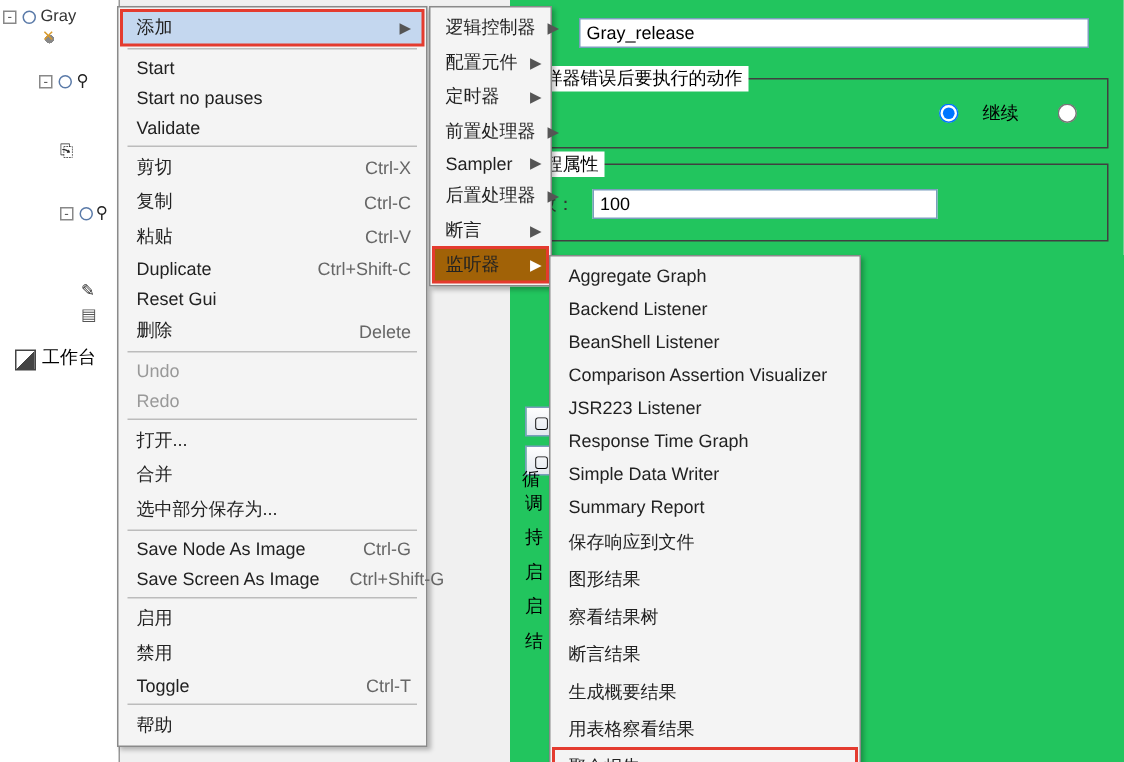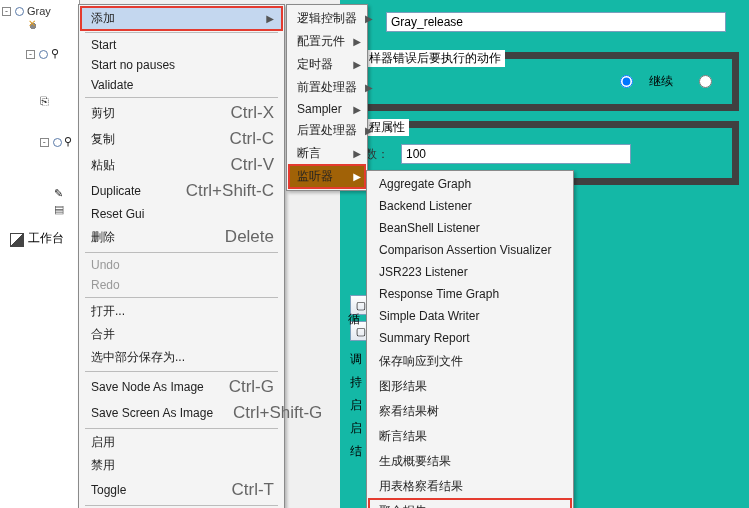--- a/index.html
+++ b/index.html
@@ -74,39 +74,39 @@
     width: 14px; height: 14px;
     border: 1px solid #444;
     background: linear-gradient(135deg, #fff 49%, #444 50%);
   }
 
   
   .content {
     position: absolute;
     left: 340px; top: 0;
     right: 0; bottom: 0;
-    background: #14b8a6;
+    background: #22c55e;
     padding: 6px 10px;
   }
   .field-row {
     display: flex;
     align-items: center;
     gap: 6px;
     margin: 6px 0;
     font-size: 12px;
   }
   .field-row label { color: #333; min-width: 30px; }
   .field-row input[type=text] {
     border: 1px solid #7a9ebd;
     padding: 2px 4px;
     font-size: 12px;
     height: 20px;
   }
   .section-box {
-    border: 7px solid #404040;
+    border: 1px solid #404040;
     margin-top: -8px;
     padding: 8px 8px 4px 8px;
     position: relative;
   }
   .section-caption {
     position: absolute;
     top: -9px; left: 8px;
     background: #fff;
     padding: 0 4px;
     font-size: 12px;
@@ -144,21 +144,21 @@
   }
   .menu-item:hover, .menu-item.hover {
     background: #c4d7ef;
   }
   .menu-item.disabled { color: #999; }
   .menu-sep {
     height: 1px;
     background: #bcbcbc;
     margin: 2px 4px;
   }
-  .shortcut { color: #666; font-size: 17px; margin-left: 20px; }
+  .shortcut { color: #666; font-size: 12px; margin-left: 20px; }
   .arrow { font-size: 10px; color: #555; margin-left: 8px; }
 
   .menu1 .highlighted {
     outline: 2px solid #e43b2f;
     outline-offset: -1px;
   }
 
   
   .menu2 { left: 286px; top: 4px; width: 82px; z-index: 20; }
   .menu2 .menu-item { padding: 3px 4px 3px 8px; }

